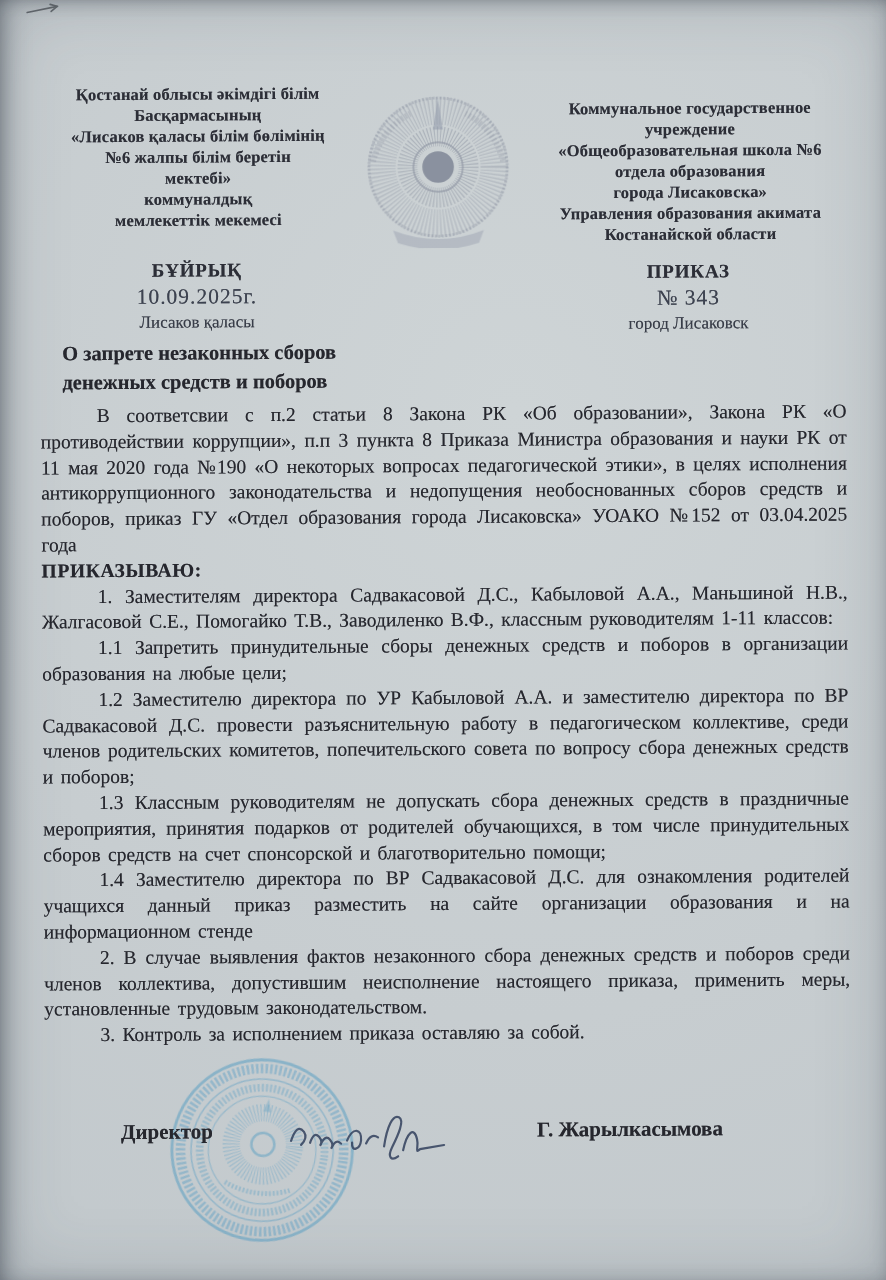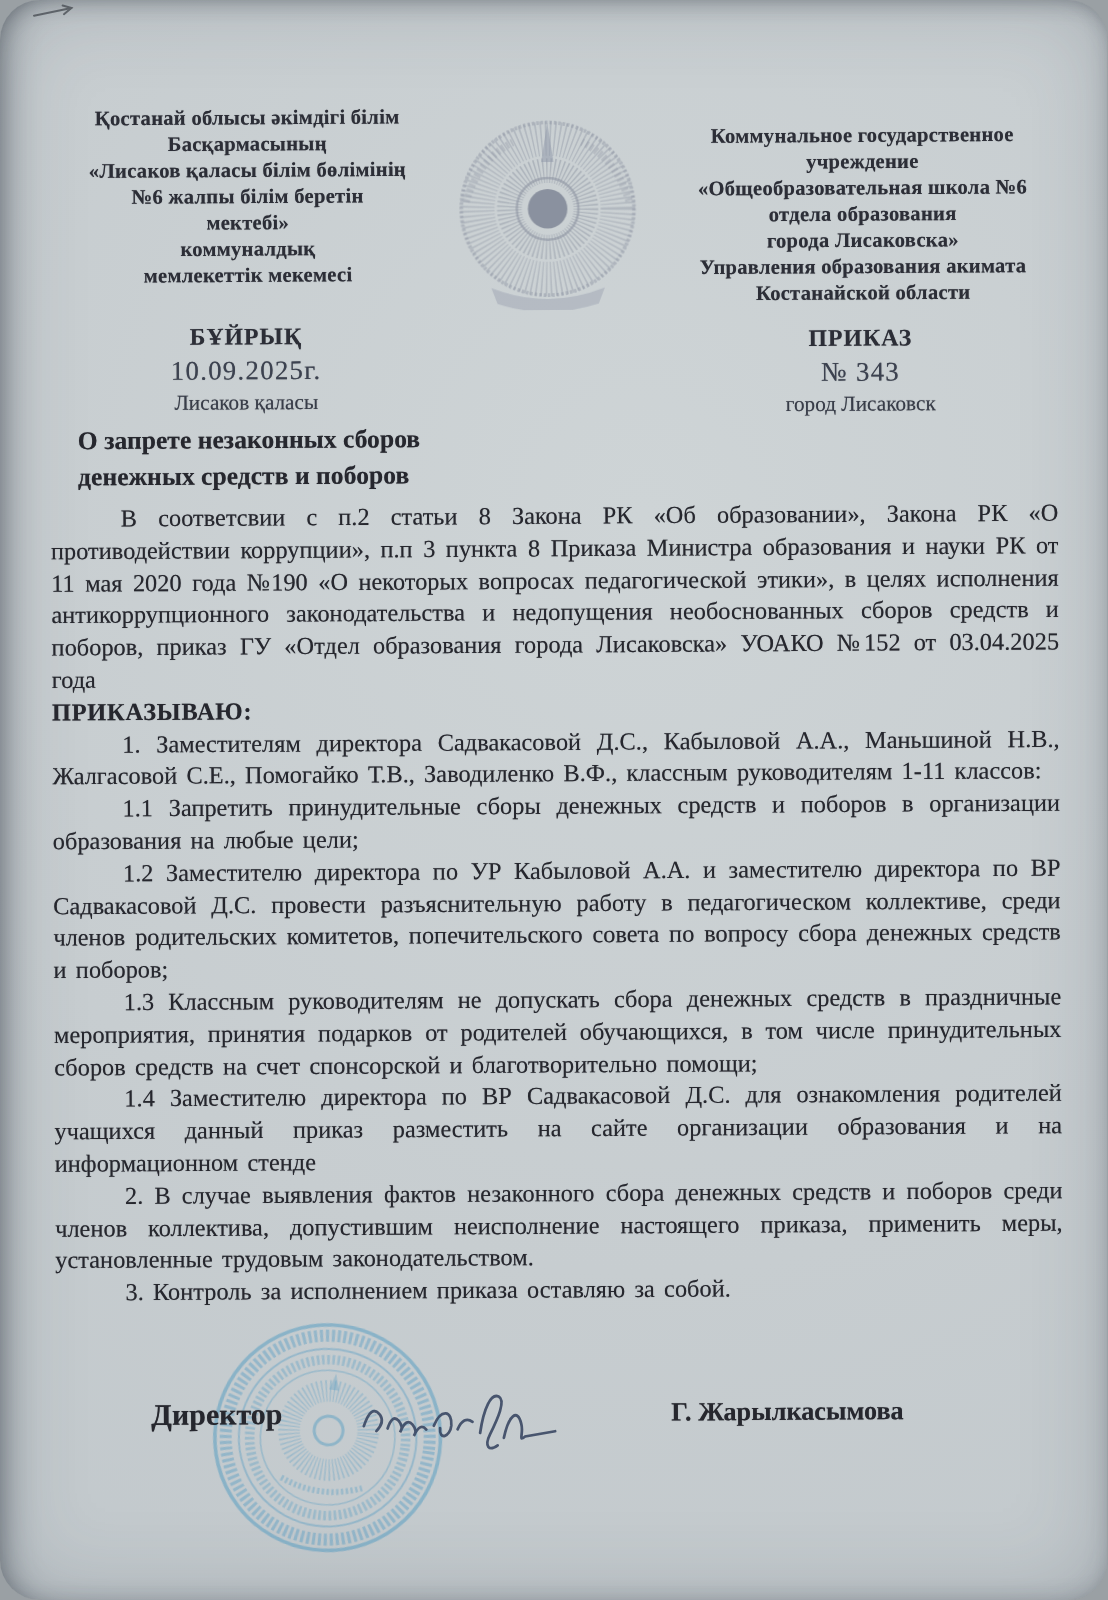--- a/index.html
+++ b/index.html
@@ -5,21 +5,20 @@
   html,body{margin:0;padding:0;background:#9aa0a4;}
   .sheet{
     position:relative;width:886px;height:1280px;overflow:hidden;
     background:radial-gradient(130% 95% at 58% 32%, #ced4d6 0%, #c7cdd0 50%, #bfc6ca 100%);
     box-shadow:inset 0 0 70px rgba(55,65,76,.22),
                inset 16px 0 26px -14px rgba(38,46,56,.5),
                inset 0 10px 20px -12px rgba(38,46,56,.4),
                inset -8px -6px 22px -14px rgba(38,46,56,.28);
     font-family:"Liberation Serif","DejaVu Serif",serif;
     color:#23242a;
-    border-radius:32px;
   }
   .rot{position:absolute;inset:0;transform:rotate(-0.35deg);}
   .ink{text-shadow:0 0 .6px rgba(38,40,48,.55);}
   .org{
     position:absolute;font-weight:700;text-align:center;
     font-size:16.5px;line-height:21px;color:#2c2e37;letter-spacing:.2px;
   }
   .order-head{position:absolute;text-align:center;color:#2c2e37;}
   .order-title{font-weight:700;font-size:19px;letter-spacing:.8px;}
   .order-num{font-weight:400;font-size:21.5px;color:#3c4250;letter-spacing:1px;margin-top:3px;}
@@ -29,21 +28,21 @@
     font-weight:700;font-size:20.5px;line-height:29px;color:#26272e;
   }
   .bodytext{position:absolute;left:42px;top:401px;width:806px;}
   .bp{
     margin:0;text-align:justify;text-indent:56px;
     font-size:19.5px;line-height:25.8px;word-spacing:2.5px;color:#26272e;
   }
   .bp.last-justify{text-align-last:justify;}
   .resolve{font-weight:700;text-indent:0;letter-spacing:.6px;text-align:left;}
   .sig-row{position:absolute;left:0;top:1118px;width:886px;height:40px;}
-  .sig-role{position:absolute;left:118px;top:0;font-weight:700;font-size:24px;color:#26272e;}
+  .sig-role{position:absolute;left:118px;top:0;font-weight:700;font-size:21px;color:#26272e;}
   .sig-name{position:absolute;left:534px;top:0;font-weight:700;font-size:21px;color:#26272e;}
   .emblem-wrap{position:absolute;left:362px;top:92px;width:158px;height:156px;filter:blur(.6px);opacity:.8;}
   .stamp-wrap{position:absolute;left:163px;top:1053px;width:192px;height:192px;filter:blur(.45px);opacity:.8;transform:rotate(8deg);}
   .overlay{position:absolute;inset:0;pointer-events:none;}
 </style>
 </head>
 <body>
 
 <div class="sheet">
   <div class="rot">

